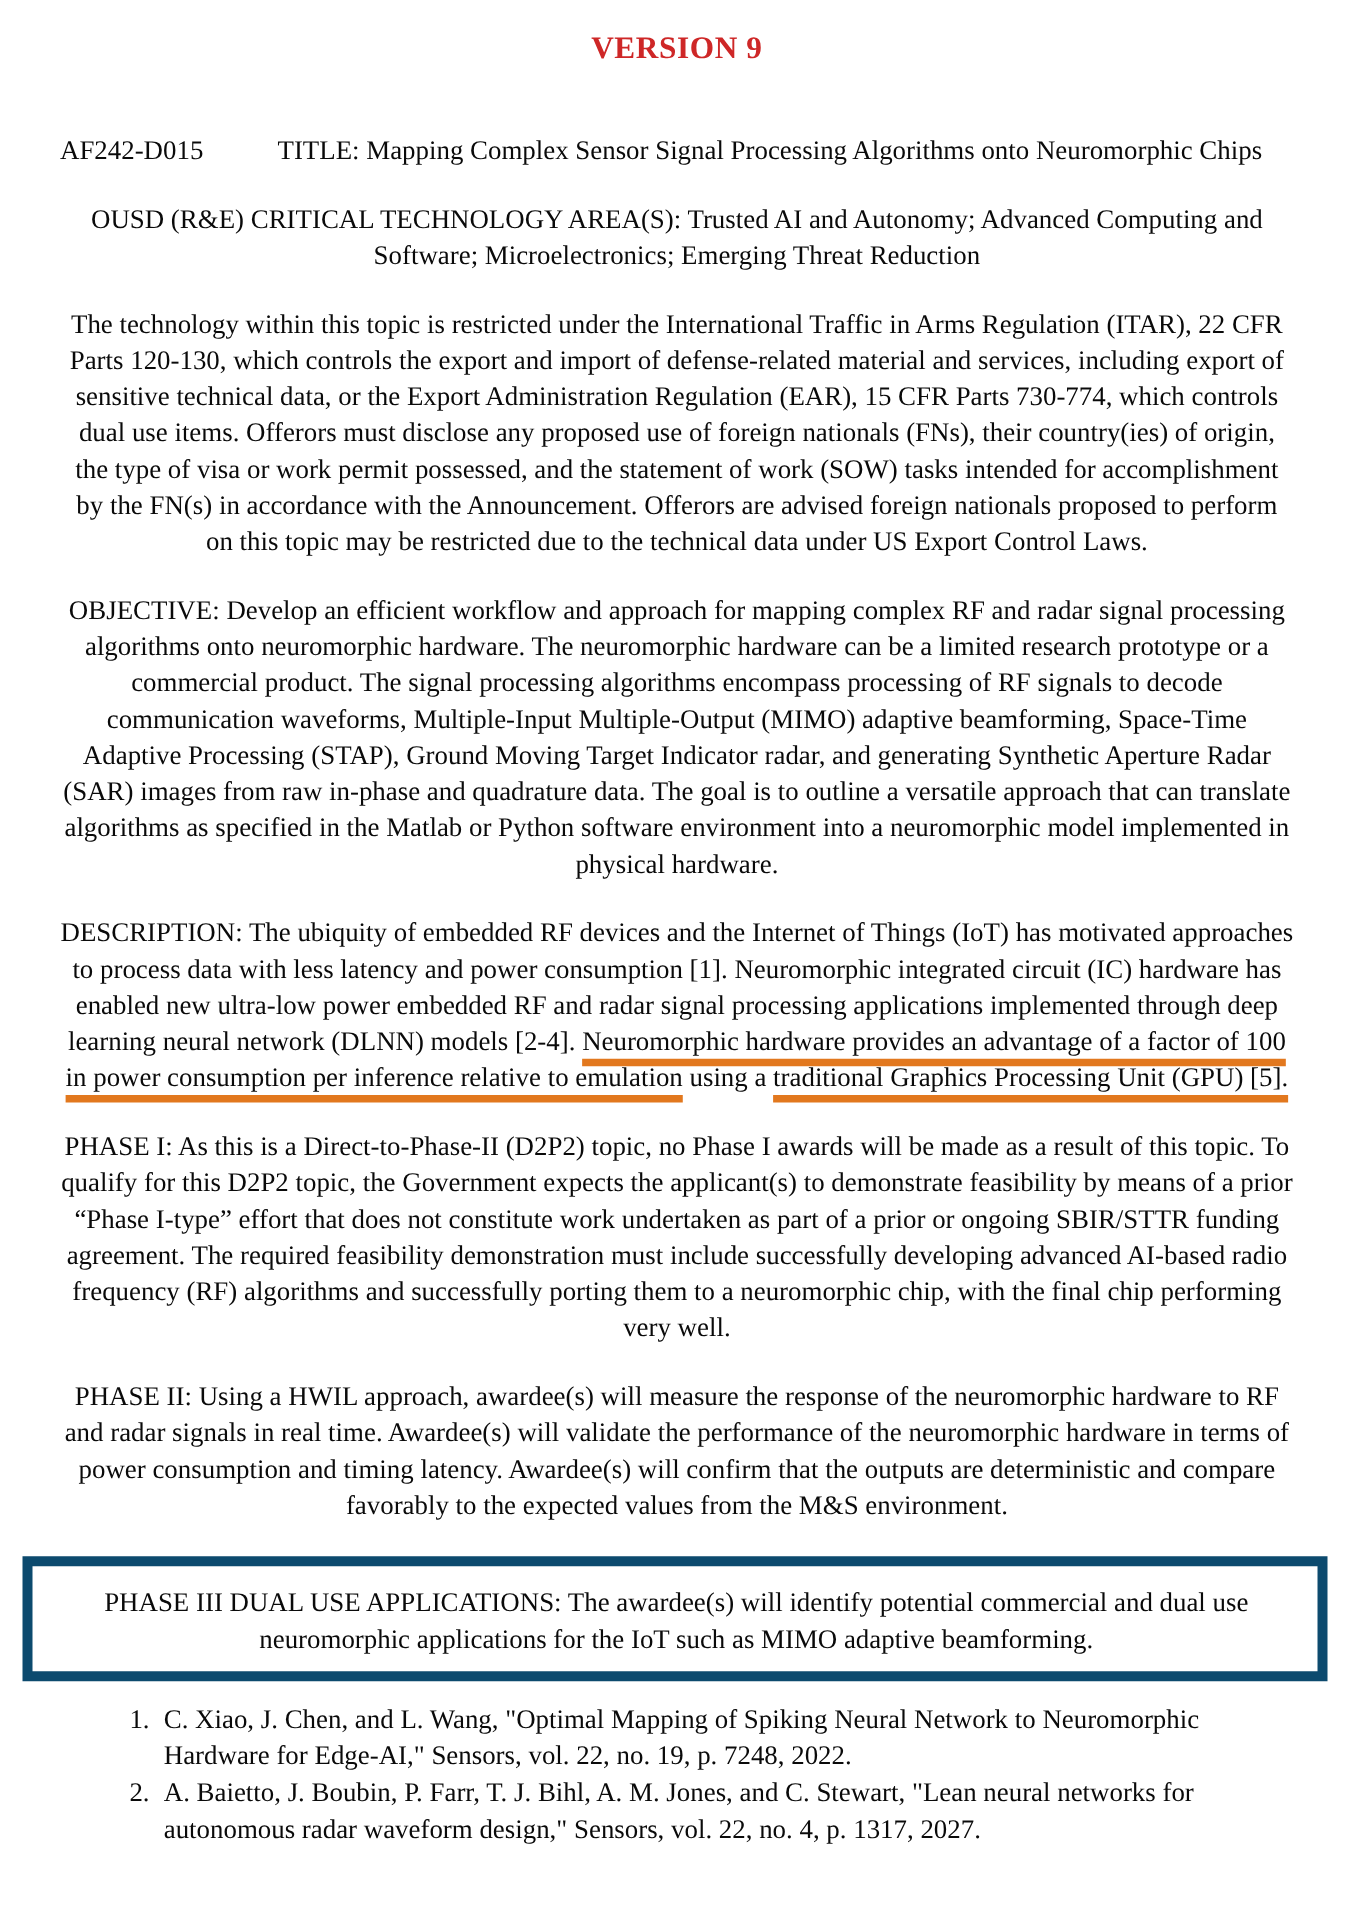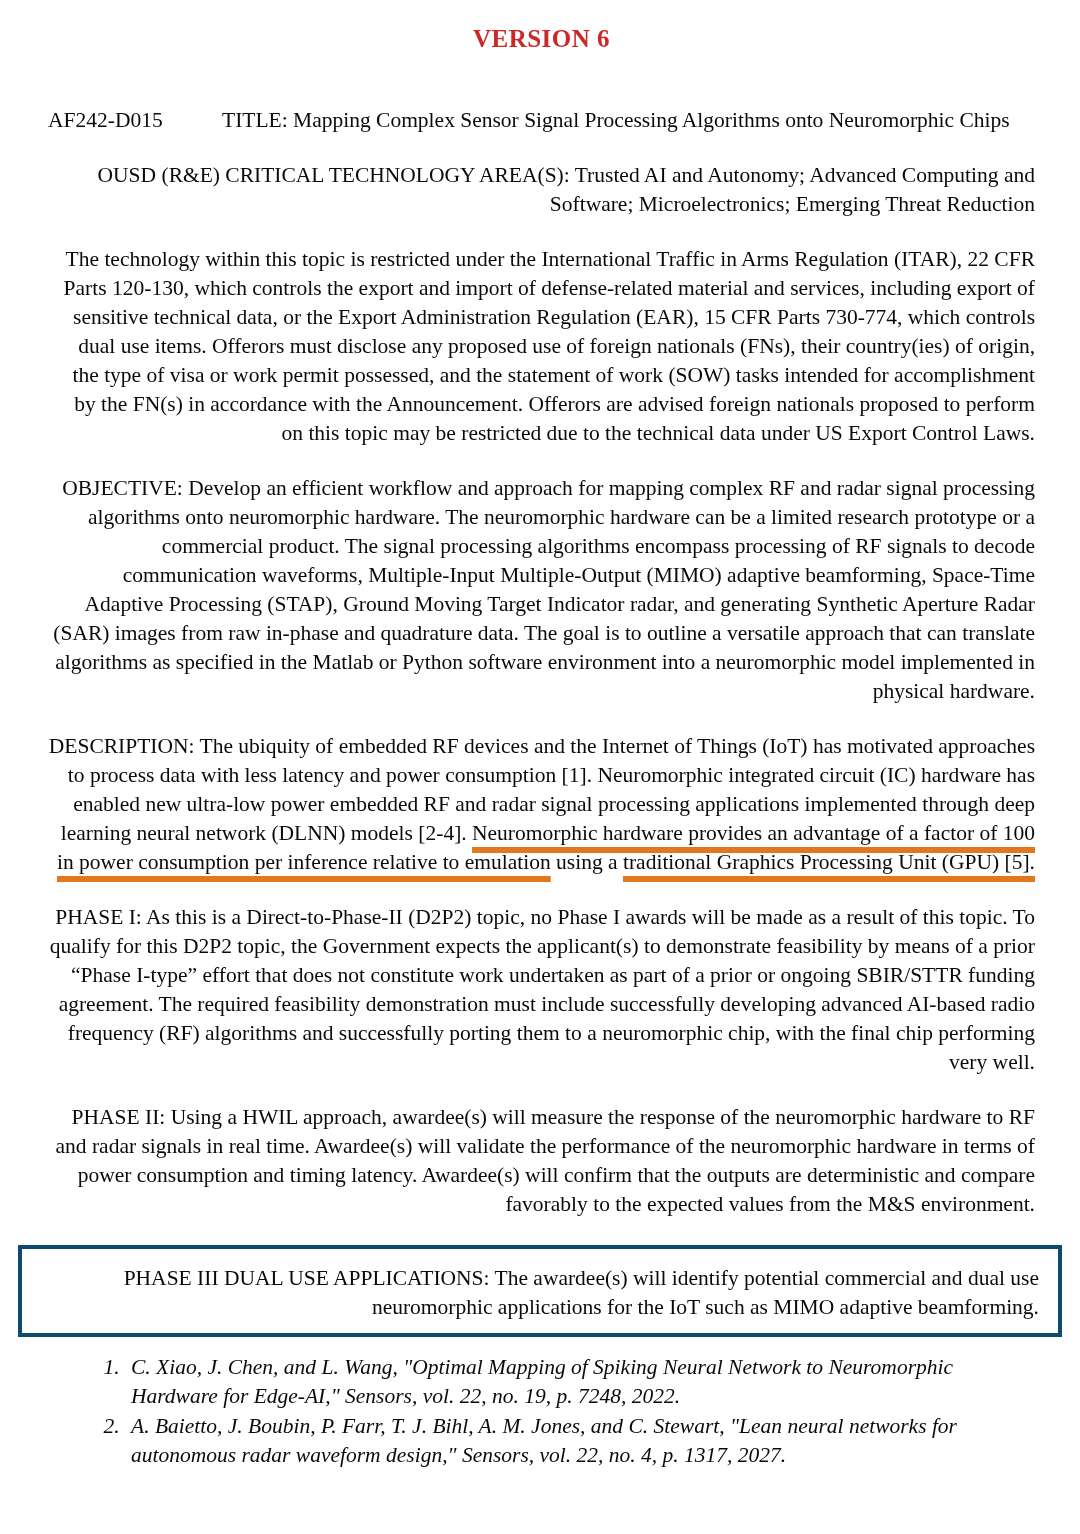--- a/index.html
+++ b/index.html
@@ -35,57 +35,56 @@
   }
   .topic-id {
     flex: none;
     width: 174px;
   }
   .topic-title {
     flex: 1;
   }
   p.block {
     margin: 0 0 26px 0;
-    text-align: right;
+    text-align: center;
     font-family: Liberation Serif, serif;
   }
   .u-orange {
     text-decoration: underline;
     text-decoration-color: #e2781e;
     text-decoration-thickness: 6px;
     text-underline-offset: 7px;
     text-decoration-skip-ink: none;
   }
   .phase3-box {
-    border: 4px solid #0c4a6e;
+    border: 8px solid #0c4a6e;
     margin: 4px -27px 16px -30px;
     padding: 15px 19px 11px 21px;
     background: #ffffff;
   }
   .phase3-box p.block { margin: 0; }
   .references-heading {
     margin: 0;
   }
   ol.ref-list {
     margin: 0;
     padding-left: 77px;
     list-style: decimal;
   }
   ol.ref-list li {
     padding-left: 6px;
     margin: 0 0 1px 0;
-    font-style: italic;
   }
 </style>
 </head>
 <body>
 
 <div class="page">
 
-  <div class="version-banner">VERSION 6</div>
+  <div class="version-banner">VERSION 9</div>
 
   <div class="topic-header">
     <span class="topic-id">AF242-D015</span>
     <span class="topic-title">TITLE: Mapping Complex Sensor Signal Processing Algorithms onto Neuromorphic Chips</span>
   </div>
 
   <p class="block">OUSD (R&amp;E) CRITICAL TECHNOLOGY AREA(S): Trusted AI and Autonomy; Advanced Computing and Software; Microelectronics; Emerging Threat Reduction</p>
 
   <p class="block">The technology within this topic is restricted under the International Traffic in Arms Regulation (ITAR), 22 CFR Parts 120-130, which controls the export and import of defense-related material and services, including export of sensitive technical data, or the Export Administration Regulation (EAR), 15 CFR Parts 730-774, which controls dual use items. Offerors must disclose any proposed use of foreign nationals (FNs), their country(ies) of origin, the type of visa or work permit possessed, and the statement of work (SOW) tasks intended for accomplishment by the FN(s) in accordance with the Announcement. Offerors are advised foreign nationals proposed to perform on this topic may be restricted due to the technical data under US Export Control Laws.</p>
 

